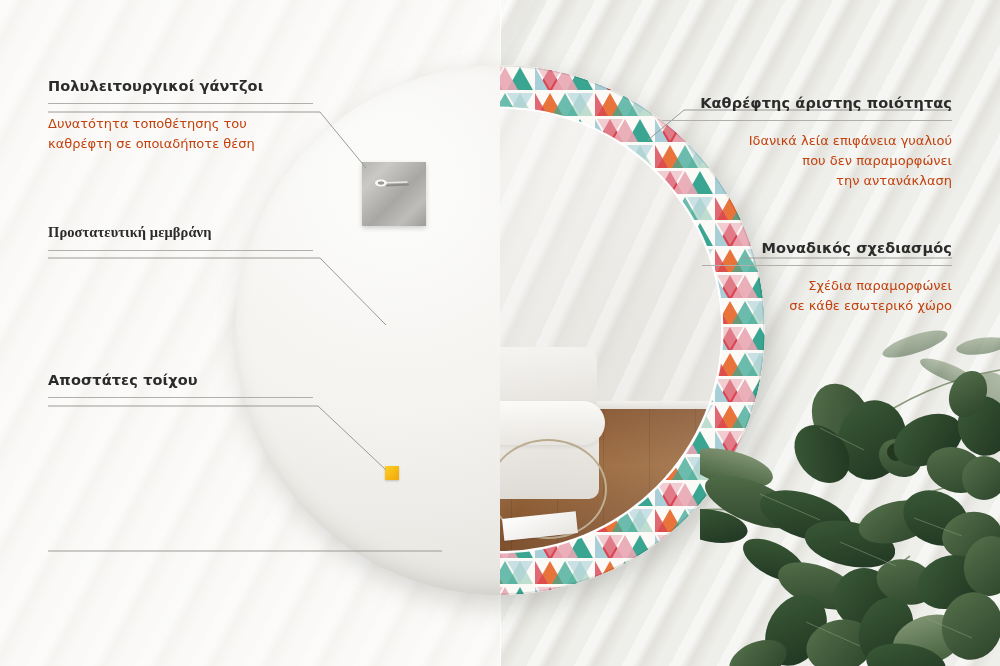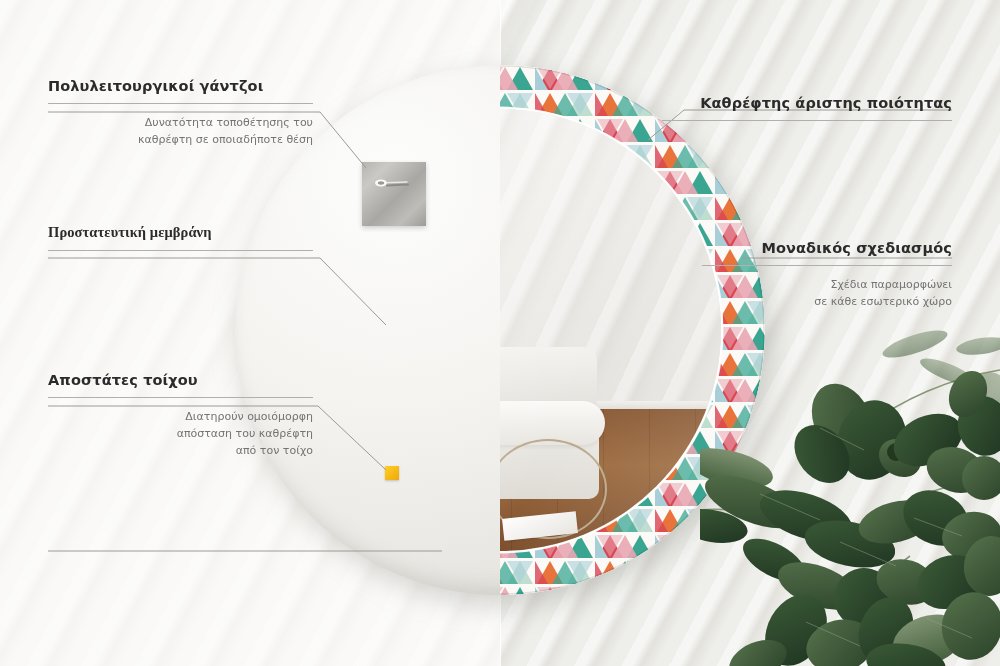--- a/index.html
+++ b/index.html
@@ -219,21 +219,21 @@
   
   .callout { position:absolute; }
   .callout .c-title {
     font-weight:bold; font-size:14.5px; color:#2b2b2b; letter-spacing:.1px;
     white-space:nowrap;
   }
   .callout .c-rule {
     height:1px; background:#b0afab; margin:9px 0 10px 0;
   }
   .callout .c-body {
-    font-size:11px; color:#737373; line-height:1.55; white-space:pre-line;text-align:right;
+    font-size:13px; color:#c2410c; line-height:1.55; white-space:pre-line;
   }
   .callout.left  { text-align:left; }
   .callout.right { text-align:right; }
 
   
   #leaders { position:absolute; left:0; top:0; width:1000px; height:666px; pointer-events:none; }
 
   
   #plant { position:absolute; left:700px; top:330px; width:300px; height:336px; }
 </style>
@@ -355,29 +355,29 @@
   </div>
 
   <div class="callout left" style="left:48px; top:224px; width:265px;font-family:Liberation Serif, serif;">
     <div class="c-title">Προστατευτική μεμβράνη</div>
     <div class="c-rule"></div>
   </div>
 
   <div class="callout left" style="left:48px; top:372px; width:265px;">
     <div class="c-title">Αποστάτες τοίχου</div>
     <div class="c-rule"></div>
-    <div class="c-body">Διατηρούν ομοιόμορφη
-απόσταση του καθρέφτη
-από τον τοίχο</div>
   </div>
 
 
   <div class="callout right" style="right:48px; top:95px; width:290px;">
     <div class="c-title">Καθρέφτης άριστης ποιότητας</div>
     <div class="c-rule"></div>
+    <div class="c-body">Ιδανικά λεία επιφάνεια γυαλιού
+που δεν παραμορφώνει
+την αντανάκλαση</div>
   </div>
 
   <div class="callout right" style="right:48px; top:240px; width:250px;">
     <div class="c-title">Μοναδικός σχεδιασμός</div>
     <div class="c-rule"></div>
     <div class="c-body">Σχέδια παραμορφώνει
 σε κάθε εσωτερικό χώρο</div>
   </div>
 
   <svg id="plant" viewBox="0 0 300 336" xmlns="http://www.w3.org/2000/svg">

